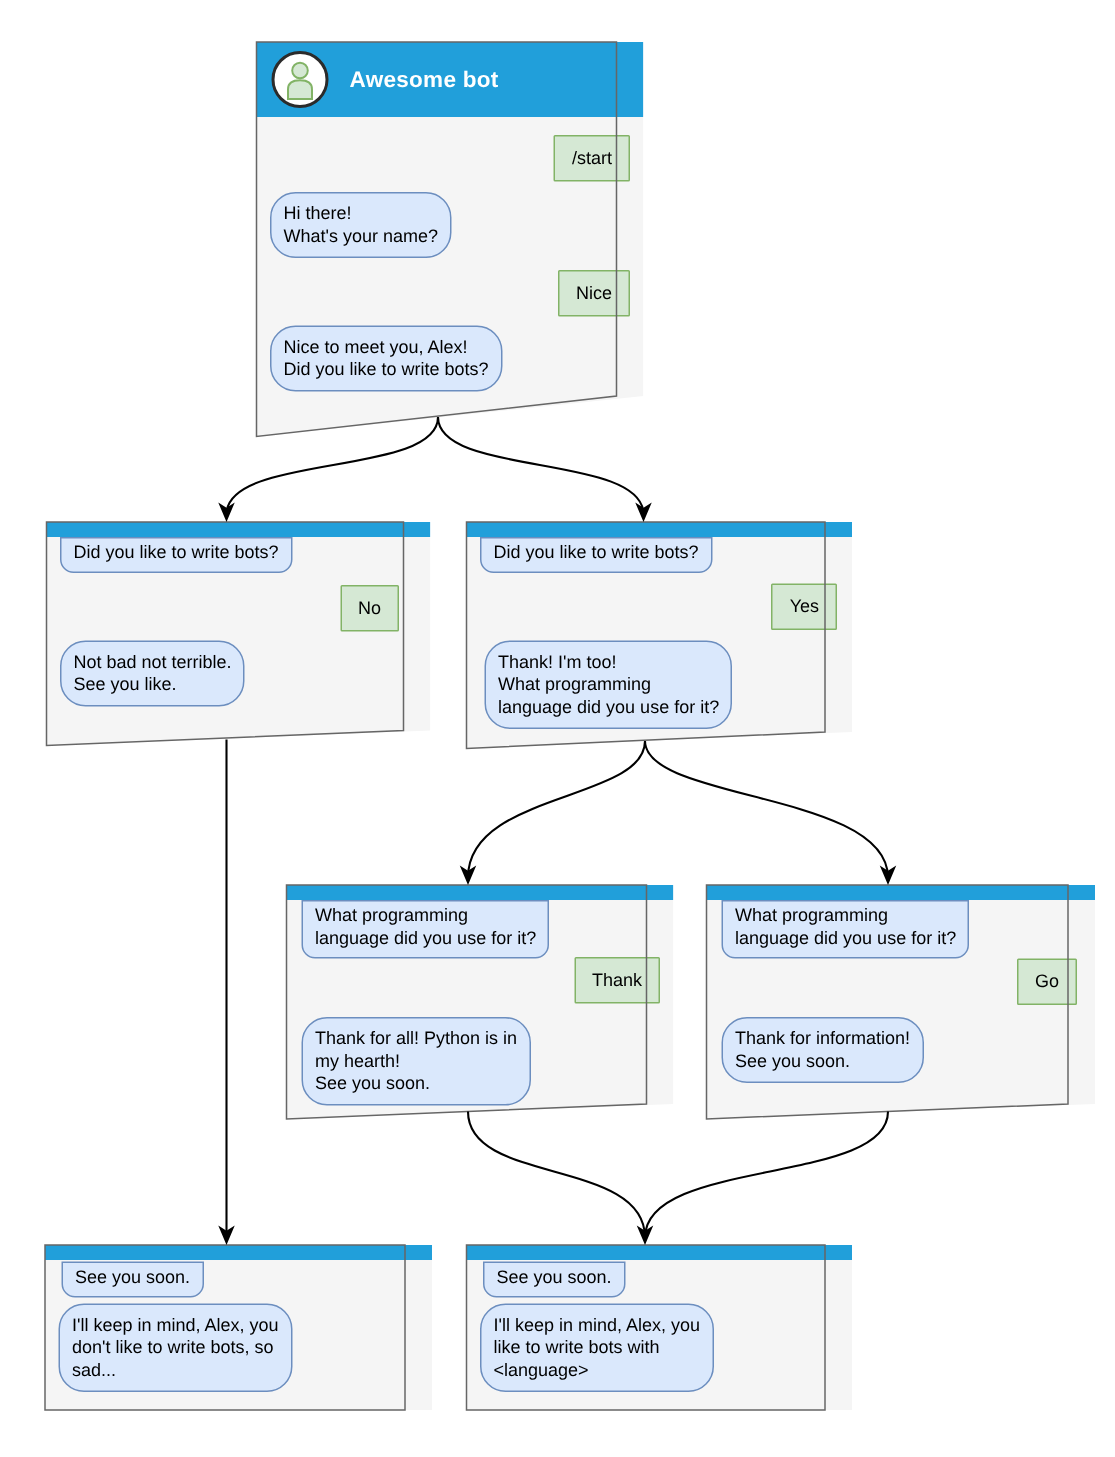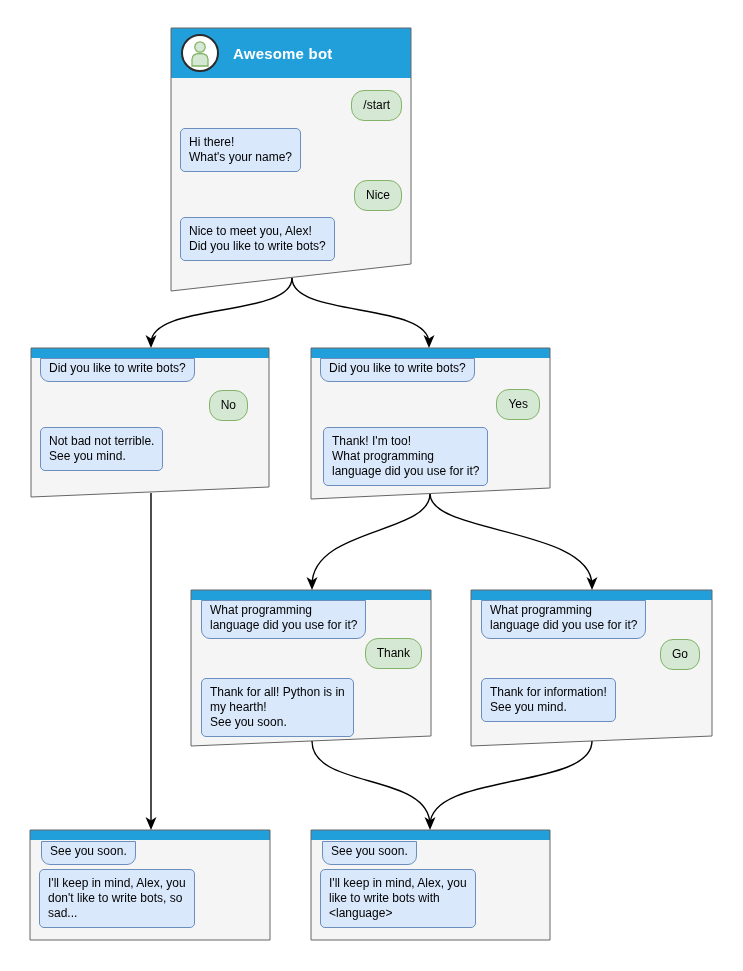--- a/index.html
+++ b/index.html
@@ -1,35 +1,35 @@
 <!DOCTYPE html>
 <html><head>
 <meta charset="utf-8">
 <style>
   html,body{margin:0;padding:0;background:#ffffff;}
   #canvas{
     position:relative;width:743px;height:971px;overflow:hidden;
     font-family:"Liberation Sans",sans-serif;background:#ffffff;
   }
-  .window{position:absolute;background:#F5F5F5;}
+  .window{position:absolute;background:#F5F5F5;padding-left:18px;}
   .win-header{position:absolute;left:0;top:0;right:0;background:#219FDA;z-index:2;}
   .main-header{height:50px;display:flex;align-items:center;}
   .thin-header{height:10px;}
   .avatar{
     width:38px;height:38px;margin-left:10px;background:#ffffff;
     border:2px solid #2b2b2b;border-radius:50%;box-sizing:border-box;
     display:flex;align-items:center;justify-content:center;flex:0 0 auto;
   }
   .win-title{color:#ffffff;font-weight:bold;font-size:15px;margin-left:14px;letter-spacing:.2px;}
   .bubble{
     position:absolute;z-index:1;font-size:12px;line-height:1.24;color:#000;
     white-space:pre-line;box-sizing:border-box;
   }
-  .bot{background:#DAE8FC;border:1px solid #6C8EBF;border-radius:5px;padding:6px 8px;}
-  .user{background:#D5E8D4;border:1px solid #82B366;border-radius:13px;padding:7px 11px;}
+  .bot{background:#DAE8FC;border:1px solid #6C8EBF;border-radius:17px;padding:6px 8px;}
+  .user{background:#D5E8D4;border:1px solid #82B366;border-radius:1px;padding:7px 11px;}
   .clipped{border-radius:0 0 9px 9px;padding-top:2px;padding-bottom:5px;}
   
   #w-main{left:171px;top:28px;width:240px;height:263px;
     clip-path:polygon(0 0,100% 0,100% 236px,0 100%);}
   #w-no{left:31px;top:348px;width:238px;height:149px;
     clip-path:polygon(0 0,100% 0,100% 139px,0 100%);}
   #w-yes{left:311px;top:348px;width:239px;height:151px;
     clip-path:polygon(0 0,100% 0,100% 140px,0 100%);}
   #w-python{left:191px;top:590px;width:240px;height:156px;
     clip-path:polygon(0 0,100% 0,100% 146px,0 100%);}
@@ -60,21 +60,21 @@
     <div class="bubble user" style="right:9px;top:152px">Nice</div>
     <div class="bubble bot" style="left:9px;top:189px">Nice to meet you, Alex!
 Did you like to write bots?</div>
   </div>
 
   <div class="window" id="w-no">
     <div class="win-header thin-header"></div>
     <div class="bubble bot clipped" style="left:9px;top:10px">Did you like to write bots?</div>
     <div class="bubble user" style="right:21px;top:42px">No</div>
     <div class="bubble bot" style="left:9px;top:79px">Not bad not terrible.
-See you mind.</div>
+See you like.</div>
   </div>
 
   <div class="window" id="w-yes">
     <div class="win-header thin-header"></div>
     <div class="bubble bot clipped" style="left:9px;top:10px">Did you like to write bots?</div>
     <div class="bubble user" style="right:10px;top:41px">Yes</div>
     <div class="bubble bot" style="left:12px;top:79px">Thank! I'm too!
 What programming
 language did you use for it?</div>
   </div>
@@ -88,21 +88,21 @@
 my hearth!
 See you soon.</div>
   </div>
 
   <div class="window" id="w-go">
     <div class="win-header thin-header"></div>
     <div class="bubble bot clipped" style="left:10px;top:10px">What programming
 language did you use for it?</div>
     <div class="bubble user" style="right:12px;top:49px">Go</div>
     <div class="bubble bot" style="left:10px;top:88px">Thank for information!
-See you mind.</div>
+See you soon.</div>
   </div>
 
   <div class="window" id="w-end-no">
     <div class="win-header thin-header"></div>
     <div class="bubble bot clipped" style="left:11px;top:11px">See you soon.</div>
     <div class="bubble bot" style="left:9px;top:39px">I'll keep in mind, Alex, you
 don't like to write bots, so
 sad...</div>
   </div>
 

